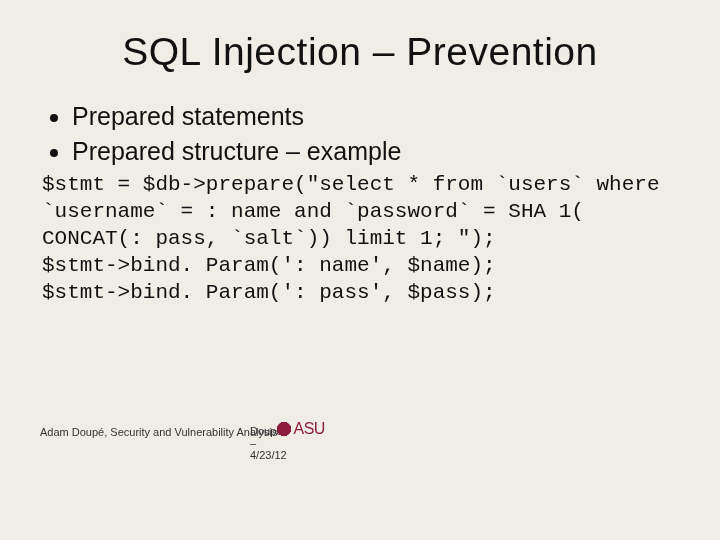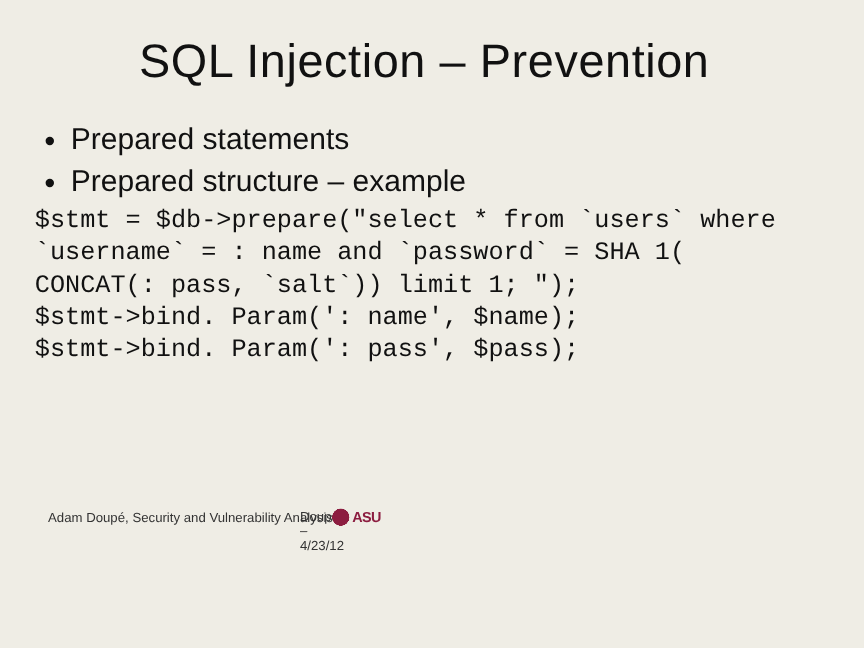--- a/index.html
+++ b/index.html
@@ -10,21 +10,21 @@
     background: #efede5;
     font-family: Arial, Helvetica, sans-serif;
     color: #111;
     overflow: hidden;
   }
   .slide {
     position: relative;
     width: 720px;
     height: 452px;
     box-sizing: border-box;
-    padding: 20px 40px 0 27px;
+    padding: 20px 40px 0 40px;
   }
   .title {
     font-size: 39px;
     text-align: center;
     margin: 10px 0 28px 0;
     font-weight: normal;
     letter-spacing: 0.5px;
   }
   ul.top {
     list-style: disc;
@@ -95,22 +95,22 @@
     content: "";
     position: absolute;
     width: 18px;
     height: 18px;
     left: -2px;
     top: -2px;
     border-radius: 50%;
     background: radial-gradient(circle, #8c1d40 55%, transparent 56%);
   }
   .logo-text {
-    font-weight: 700;
-    font-size: 12px;
+    font-weight: 400;
+    font-size: 16px;
     color: #8c1d40;
     letter-spacing: -0.5px;
   }
 </style>
 </head>
 <body>
 
 <div class="slide">
 
   <h1 class="title">SQL Injection – Prevention</h1>

